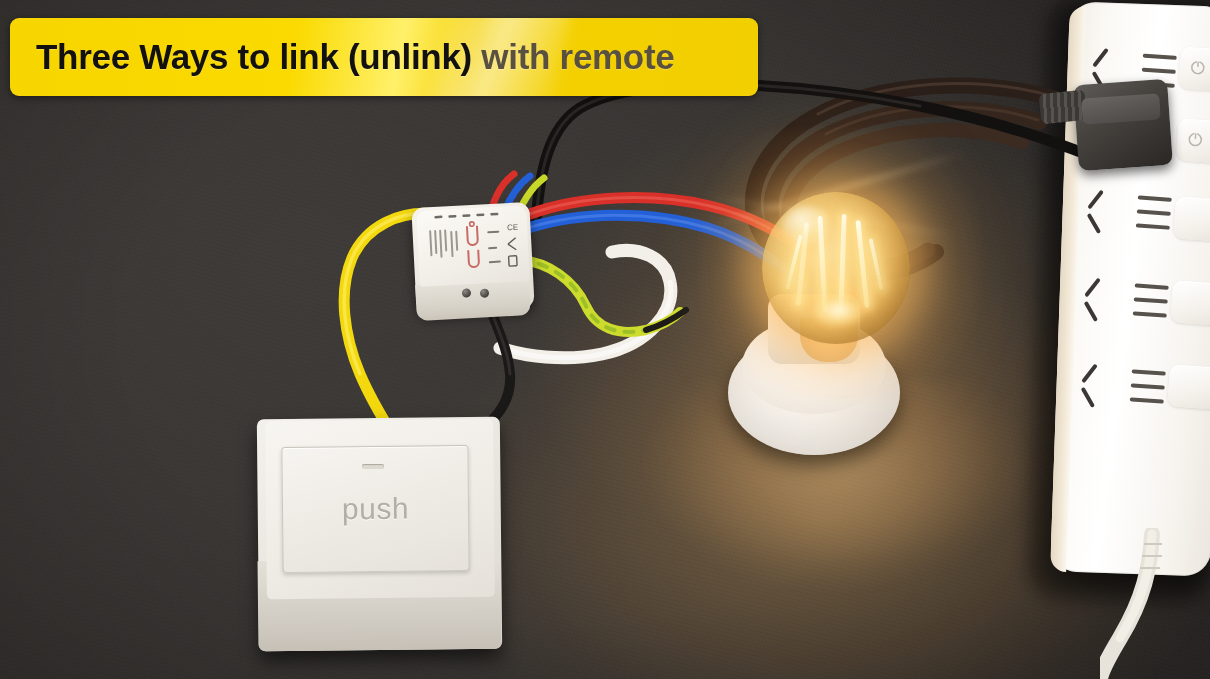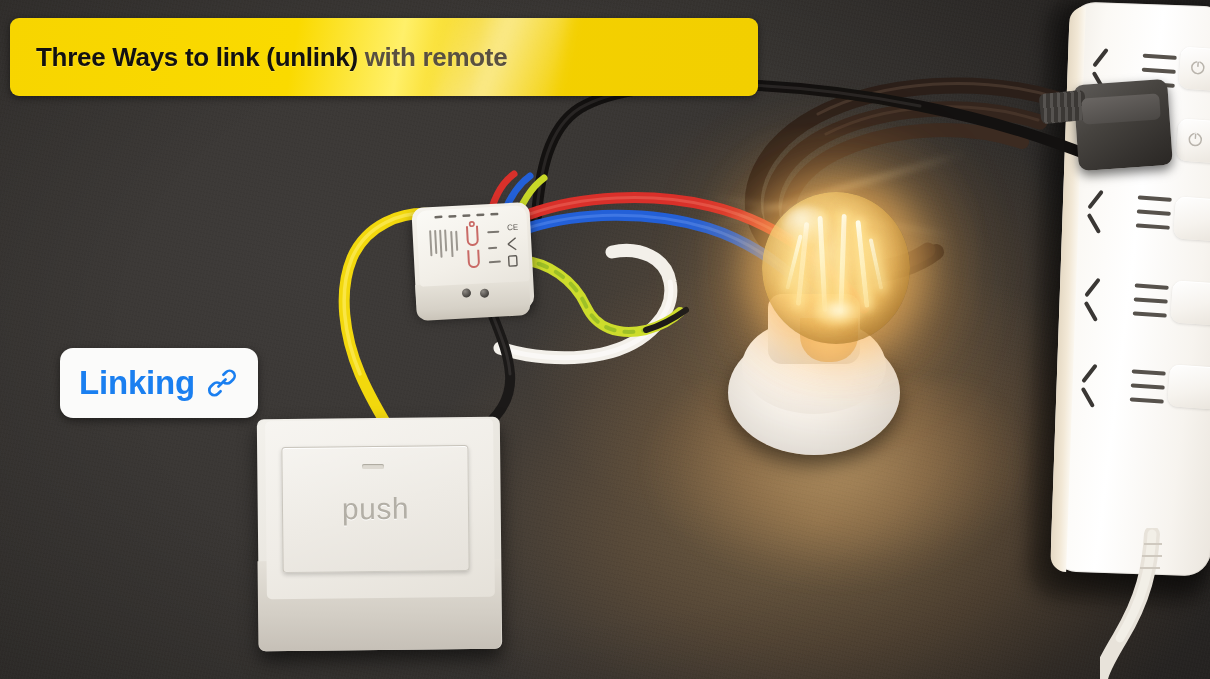--- a/index.html
+++ b/index.html
@@ -62,21 +62,21 @@
     position: absolute;
     left: 430px; top: -30px;
     width: 120px; height: 150px;
     background: linear-gradient(100deg, rgba(255,255,255,0) 0%, rgba(255,255,255,0.55) 45%, rgba(255,255,255,0) 100%);
     transform: rotate(11deg);
     filter: blur(7px);
     pointer-events: none;
   }
   .title-text {
     position: relative;
-    font-size: 26px;
+    font-size: 35px;
     font-weight: bold;
     letter-spacing: -0.3px;
     color: #121110;
     white-space: nowrap;
     text-shadow: 0 1px 0 rgba(255,255,255,0.25);
   }
   .title-text .dim { color: #595040; }
 
   
   .linking-badge {
@@ -484,24 +484,14 @@
     <div class="filament" style="left:112px; top:46px; width:4px; height:52px; transform:rotate(-12deg); opacity:.75;"></div>
     <div style="position:absolute; left:52px; top:108px; width:48px; height:26px; border-radius:50%; background:radial-gradient(ellipse at 50% 40%, rgba(255,250,225,0.95) 0%, rgba(255,226,150,0.6) 50%, rgba(255,200,110,0) 100%); filter:blur(3px);"></div>
   </div>
   <div class="part bulb-highlight"></div>
 
   <div class="title-banner">
     <div class="glare"></div>
     <div class="title-text"><span>Three Ways to link (unlink) </span><span class="dim">with remote</span></div>
   </div>
 
-  <div class="linking-badge">
-    <span class="linking-text">Linking</span>
-    <svg class="link-icon" viewBox="0 0 24 24">
-      <g fill="none" stroke="#1a7ff0" stroke-width="1.9" stroke-linecap="round" stroke-linejoin="round">
-        <path d="M9.5 14.5 L14.5 9.5"></path>
-        <path d="M13 6.2 l1.8 -1.8 a3.6 3.6 0 0 1 5.1 5.1 l-1.8 1.8 a3.6 3.6 0 0 1 -5.1 0"></path>
-        <path d="M11 17.8 l-1.8 1.8 a3.6 3.6 0 0 1 -5.1 -5.1 l1.8 -1.8 a3.6 3.6 0 0 1 5.1 0"></path>
-      </g>
-    </svg>
-  </div>
 
 </div>
 
 </body></html>

